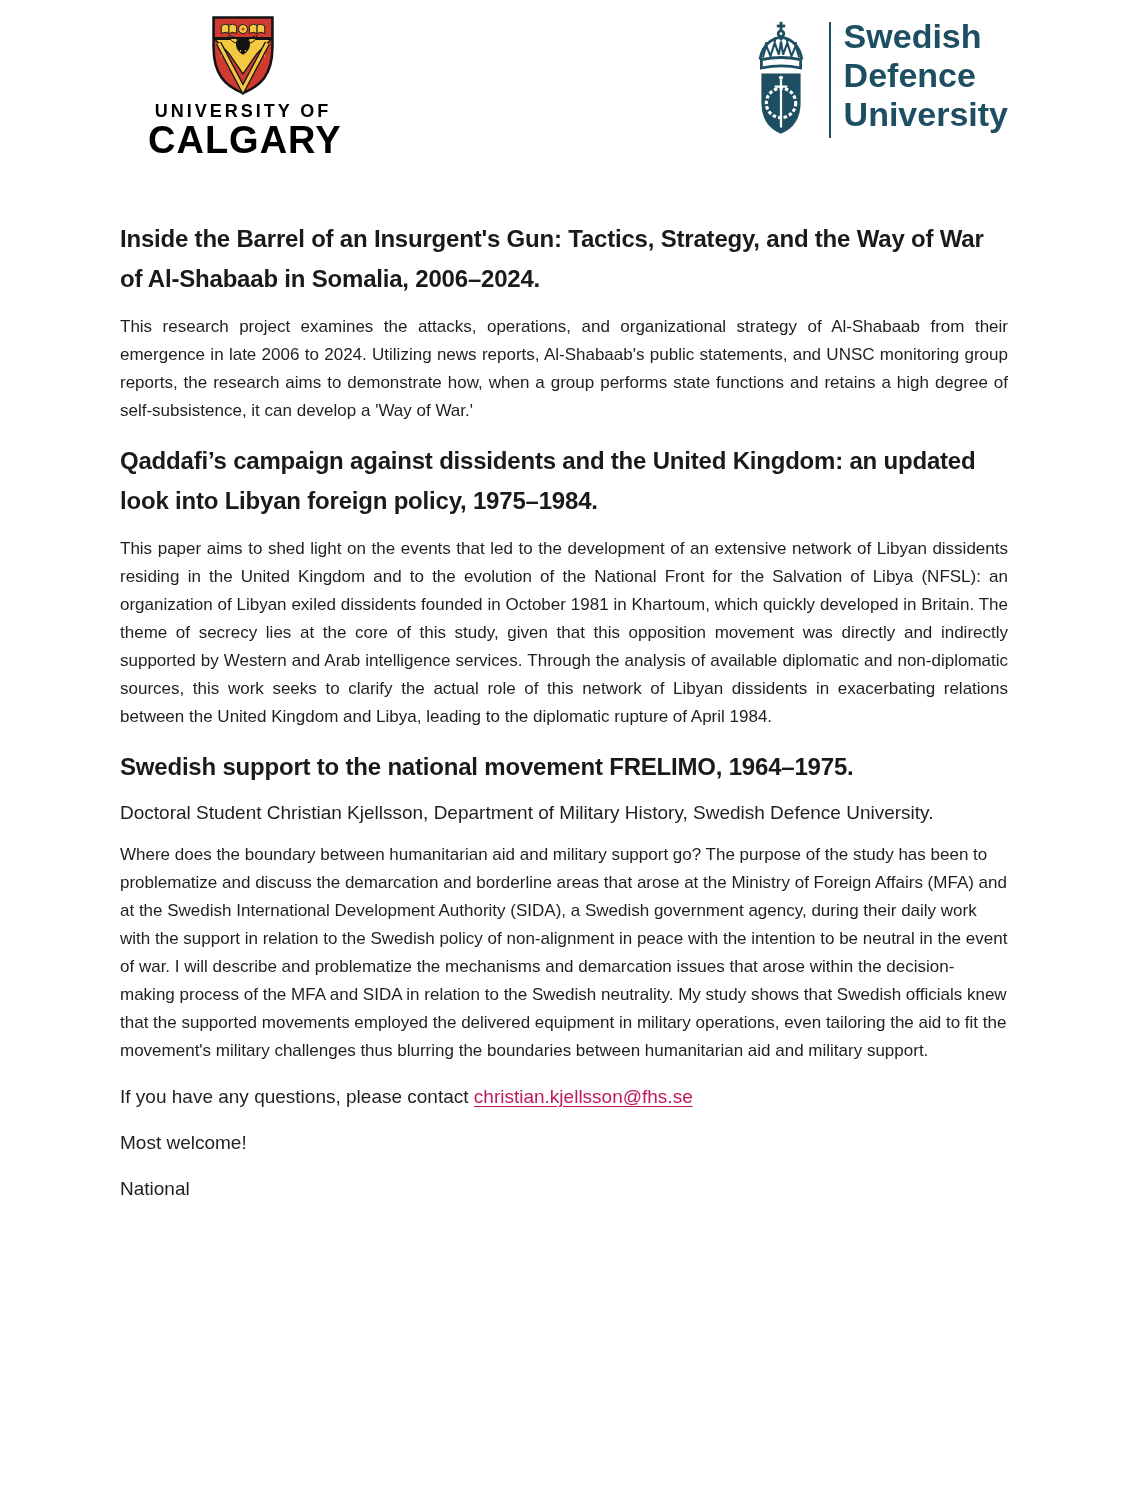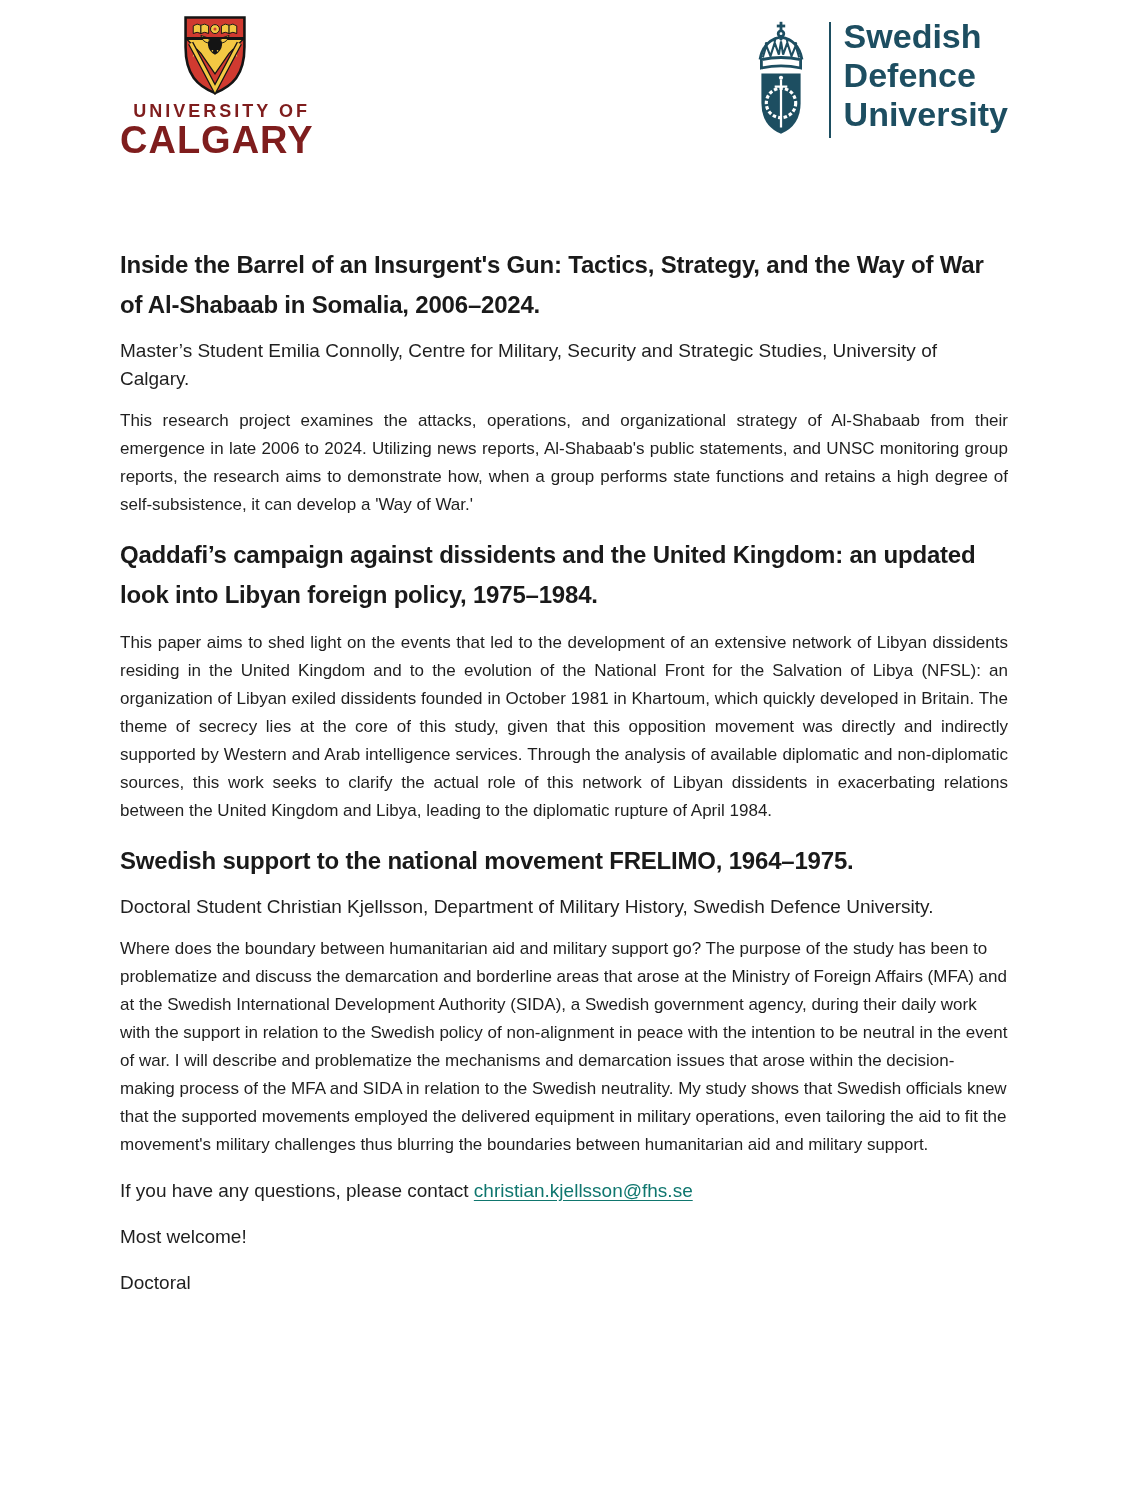--- a/index.html
+++ b/index.html
@@ -4,37 +4,37 @@
 <style>
   html,body{margin:0;padding:0;background:#ffffff;}
   .page{
     width:1127px;height:1493px;box-sizing:border-box;
     background:#ffffff;color:#1f1f1f;
     font-family:"Liberation Sans", sans-serif;
     padding:15px 119px 0 120px;overflow:hidden;position:relative;
   }
   
   .logo-row{display:flex;justify-content:space-between;align-items:flex-start;height:150px;}
-  .uc-logo{text-align:right;width:190px;color:#7f1d1d;}
+  .uc-logo{margin-left:28px;text-align:center;width:190px;color:#000000;}
   .uc-shield{display:block;margin:0 auto 6px auto;}
   .uc-line1{font-size:18px;font-weight:800;letter-spacing:3px;white-space:nowrap;}
   .uc-line2{font-size:38px;font-weight:800;letter-spacing:1px;line-height:36px;white-space:nowrap;}
   .sdu-logo{display:flex;align-items:flex-start;margin-top:5px;justify-content:flex-end;}
   .sdu-crest{display:block;}
   .sdu-divider{width:2px;height:116px;background:#1d4e61;margin:2px 13px 0 13px;}
   .sdu-text{color:#1d4e61;font-weight:700;font-size:34px;line-height:39px;margin-top:-3px;white-space:nowrap;}
   
-  main{margin-top:80px;}
+  main{margin-top:54px;}
   section + section{margin-top:16px;}
   h2{margin:0;font-size:24px;line-height:40px;font-weight:700;letter-spacing:-0.2px;color:#1a1a1a;}
   .author{margin:12px 0 0 0;font-size:19px;line-height:28px;}
   .abstract{margin:14px 0 0 0;font-size:17px;line-height:28px;text-align:justify;}
   .abstract.ragged{text-align:left;}
   .closing p{margin:18px 0 0 0;font-size:19px;line-height:28px;}
-  .email-link{color:#0f766e;text-decoration:underline;text-underline-offset:3px;cursor:pointer;}
+  .email-link{color:#be185d;text-decoration:underline;text-underline-offset:3px;cursor:pointer;}
 </style>
 </head>
 <body>
 
 <div class="page">
 
   <header class="logo-row">
 
     <div class="uc-logo">
       <svg class="uc-shield" width="64" height="80" viewBox="0 0 100 125" aria-hidden="true">
@@ -95,35 +95,34 @@
         <div>Defence</div>
         <div>University</div>
       </div>
     </div>
   </header>
 
   <main>
 
     <section>
       <h2>Inside the Barrel of an Insurgent's Gun: Tactics, Strategy, and the Way of War of Al-Shabaab in Somalia, 2006–2024.</h2>
-      <p class="author">Master’s Student Emilia Connolly, Centre for Military, Security and Strategic Studies, University of Calgary.</p>
       <p class="abstract">This research project examines the attacks, operations, and organizational strategy of Al-Shabaab from their emergence in late 2006 to 2024. Utilizing news reports, Al-Shabaab's public statements, and UNSC monitoring group reports, the research aims to demonstrate how, when a group performs state functions and retains a high degree of self-subsistence, it can develop a 'Way of War.'</p>
     </section>
 
     <section>
       <h2>Qaddafi’s campaign against dissidents and the United Kingdom: an updated look into Libyan foreign policy, 1975–1984.</h2>
       <p class="abstract">This paper aims to shed light on the events that led to the development of an extensive network of Libyan dissidents residing in the United Kingdom and to the evolution of the National Front for the Salvation of Libya (NFSL): an organization of Libyan exiled dissidents founded in October 1981 in Khartoum, which quickly developed in Britain. The theme of secrecy lies at the core of this study, given that this opposition movement was directly and indirectly supported by Western and Arab intelligence services. Through the analysis of available diplomatic and non-diplomatic sources, this work seeks to clarify the actual role of this network of Libyan dissidents in exacerbating relations between the United Kingdom and Libya, leading to the diplomatic rupture of April 1984.</p>
     </section>
 
     <section>
       <h2>Swedish support to the national movement FRELIMO, 1964–1975.</h2>
       <p class="author">Doctoral Student Christian Kjellsson, Department of Military History, Swedish Defence University.</p>
       <p class="abstract ragged">Where does the boundary between humanitarian aid and military support go? The purpose of the study has been to problematize and discuss the demarcation and borderline areas that arose at the Ministry of Foreign Affairs (MFA) and at the Swedish International Development Authority (SIDA), a Swedish government agency, during their daily work with the support in relation to the Swedish policy of non-alignment in peace with the intention to be neutral in the event of war. I will describe and problematize the mechanisms and demarcation issues that arose within the decision-making process of the MFA and SIDA in relation to the Swedish neutrality. My study shows that Swedish officials knew that the supported movements employed the delivered equipment in military operations, even tailoring the aid to fit the movement's military challenges thus blurring the boundaries between humanitarian aid and military support.</p>
     </section>
 
     <div class="closing">
       <p><span>If you have any questions, please contact </span><a class="email-link" href="#">christian.kjellsson@fhs.se</a></p>
       <p>Most welcome!</p>
-      <p>Doctoral</p>
+      <p>National</p>
     </div>
 
   </main>
 </div>
 
 </body></html>

